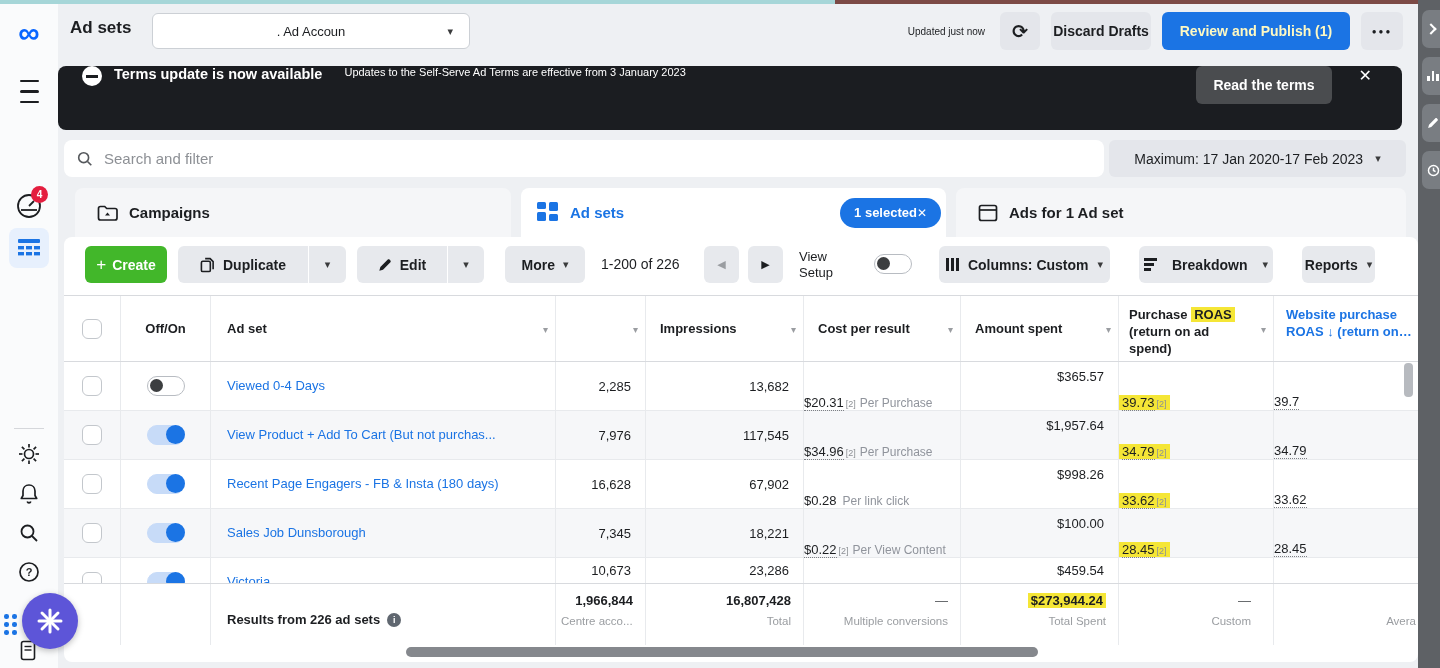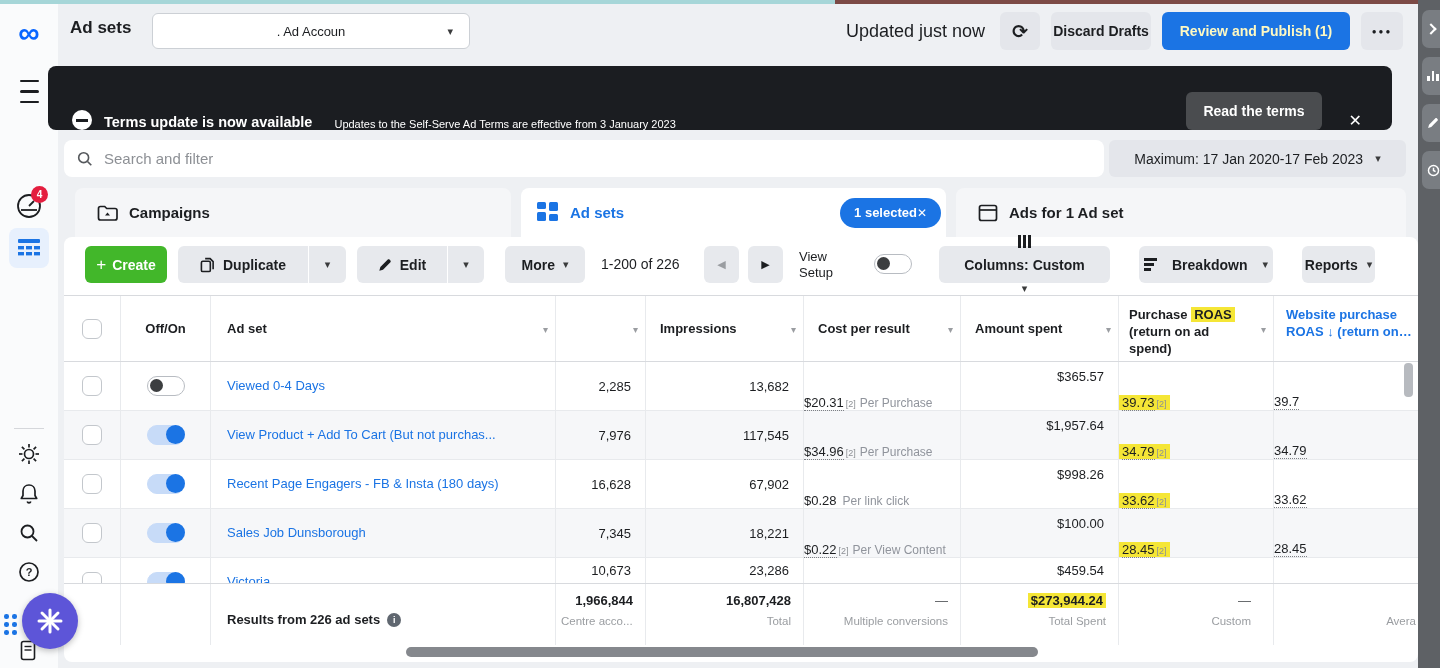--- a/index.html
+++ b/index.html
@@ -28,32 +28,32 @@
     background:#5d55d8; display:flex; align-items:center; justify-content:center; z-index:9; box-shadow:0 2px 6px rgba(0,0,0,.25); }
 
   
   .topbar-title { position:absolute; left:70px; top:18px; font-size:17px; font-weight:bold; }
   .account-box { position:absolute; left:152px; top:13px; width:318px; height:36px; background:#fff;
     border:1px solid #ccd0d5; border-radius:6px; display:flex; align-items:center; justify-content:center;
     font-size:13px; color:#1c1e21; }
   .account-box .caret { position:absolute; right:16px; }
   .caret { font-size:11px; color:#3a3b3c; }
   .top-right { position:absolute; right:37px; top:12px; height:38px; display:flex; align-items:center; gap:11px; }
-  .updated { font-size:18px; color:#1c1e21; margin-right:4px; }
+  .updated { font-size:10px; color:#1c1e21; margin-right:4px; }
   .btn { border-radius:6px; font-size:14px; font-weight:bold; display:flex; align-items:center; justify-content:center; cursor:pointer; }
   .btn-gray { background:#e4e6eb; color:#1c1e21; }
   .btn-blue { background:#1b74e4; color:#fef9c3; }
   .refresh-btn { width:40px; height:38px; font-size:19px; font-weight:bold; }
   .discard-btn { width:100px; height:38px; }
   .publish-btn { width:188px; height:38px; }
   .dots-btn { width:42px; height:38px; letter-spacing:1px; font-size:12px; }
 
   
-  .banner { position:absolute; left:48px; top:66px; width:1344px; height:64px; background:#1b1d21; border-radius:8px;
-    display:flex; align-items:flex-end; color:#fff; }
+  .banner { position:absolute; left:58px; top:66px; width:1344px; height:64px; background:#1b1d21; border-radius:8px;
+    display:flex; align-items:flex-start; color:#fff; }
   .minus-ic { width:20px; height:20px; border-radius:50%; background:#fff; position:relative; margin-left:24px; flex:0 0 auto; }
   .minus-ic::after { content:""; position:absolute; left:4px; top:9px; width:12px; height:2.5px; background:#1b1d21; }
   .banner-title { font-size:14.5px; font-weight:bold; margin-left:12px; white-space:nowrap; }
   .banner-msg { font-size:11px; margin-left:22px; white-space:nowrap; }
   .banner-cta { position:absolute; right:70px; width:136px; height:38px; background:#4a4c4f; color:#fff; }
   .banner-x { position:absolute; right:30px; font-size:16px; color:#fff; cursor:pointer; }
 
   
   .search-box { position:absolute; left:64px; top:140px; width:1040px; height:37px; background:#fff; border-radius:8px;
     display:flex; align-items:center; padding:0 12px; }
@@ -83,21 +83,21 @@
   .tb-gray { background:#e7e9ed; color:#1c1e21; }
   .dup-main { left:178px; width:130px; border-radius:6px 0 0 6px; gap:8px; }
   .dup-caret { left:309px; width:37px; border-radius:0 6px 6px 0; }
   .edit-main { left:357px; width:90px; border-radius:6px 0 0 6px; gap:8px; }
   .edit-caret { left:448px; width:36px; border-radius:0 6px 6px 0; }
   .more-btn { left:505px; width:80px; gap:8px; }
   .page-count { position:absolute; left:601px; top:246px; height:37px; line-height:37px; font-size:14px; }
   .prev-btn { left:704px; width:35px; color:#9a9da1; font-size:11px; }
   .next-btn { left:748px; width:35px; font-size:11px; color:#1c1e21; }
   .view-setup { position:absolute; left:799px; top:249px; font-size:13px; line-height:16px; }
-  .cols-btn { left:939px; width:171px; gap:9px;flex-direction:column; }
+  .cols-btn { left:939px; width:171px; gap:9px; }
   .bd-btn { left:1139px; width:134px; gap:15px; }
   .rep-btn { left:1302px; width:73px; gap:9px; }
   .cols-ic { display:flex; gap:2px; }
   .cols-ic i { width:3px; height:13px; background:#1c1e21; }
   .bd-ic i { display:block; height:3px; background:#1c1e21; margin:2px 0; }
   .bd-ic i:nth-child(1){width:13px;} .bd-ic i:nth-child(2){width:10px;} .bd-ic i:nth-child(3){width:7px;}
 
   
   .toggle { width:38px; height:20px; border:1.5px solid #b8bcc2; border-radius:11px; background:#fff; position:relative; cursor:pointer; }
   .toggle .knob { position:absolute; left:2px; top:2px; width:13px; height:13px; border-radius:50%; background:#3c3e40; }

